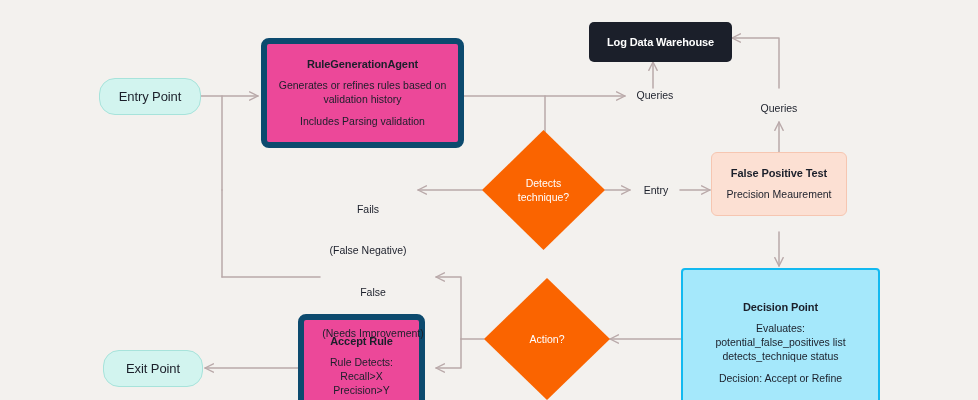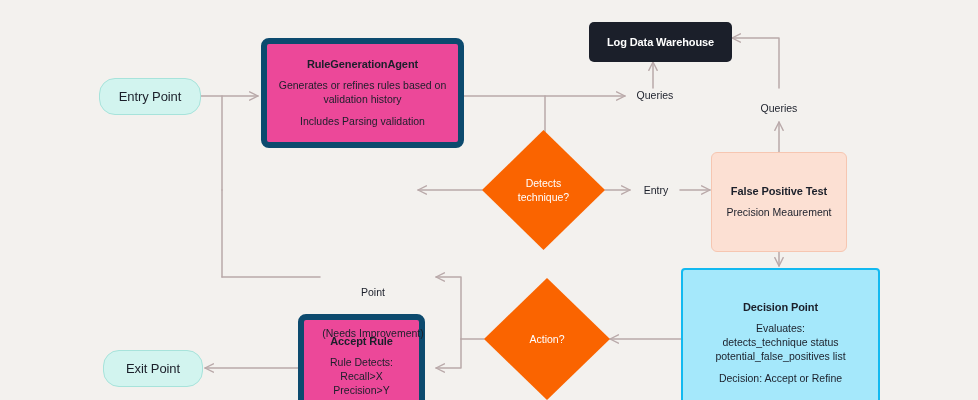--- a/index.html
+++ b/index.html
@@ -184,32 +184,32 @@
   </div>
 
   <div class="diamond" style="left:482px; top:130px; width:123px; height:120px;align-items:center;">
     <div class="shape"></div>
     <div class="dlabel">
       <div>Detects</div>
       <div>technique?</div>
     </div>
   </div>
 
-  <div class="node proc-peach" style="left:711px; top:152px; width:136px; height:100px;">
+  <div class="node proc-peach" style="left:711px; top:152px; width:136px; height:64px;">
     <div class="node-title">False Positive Test</div>
     <div class="gap"></div>
     <div class="node-line">Precision Meaurement</div>
   </div>
 
   <div class="node proc-blue" style="left:681px; top:268px; width:199px; height:150px;">
     <div class="node-title">Decision Point</div>
     <div class="gap"></div>
     <div class="node-line">Evaluates:</div>
+    <div class="node-line">potential_false_positives list</div>
     <div class="node-line">detects_technique status</div>
-    <div class="node-line">potential_false_positives list</div>
     <div class="gap"></div>
     <div class="node-line">Decision: Accept or Refine</div>
   </div>
 
   <div class="diamond" style="left:484px; top:278px; width:126px; height:122px;">
     <div class="shape"></div>
     <div class="dlabel">
       <div>Action?</div>
     </div>
   </div>
@@ -225,19 +225,23 @@
   <div class="node terminator" style="left:103px; top:350px; width:100px; height:37px;">
     <div class="node-title">Exit Point</div>
   </div>
 
   <div class="edge-label" style="left:631px; top:89px; width:48px;">Queries</div>
 
   <div class="edge-label" style="left:755px; top:102px; width:48px;">Queries</div>
 
   <div class="edge-label" style="left:632px; top:184px; width:48px;">Entry</div>
 
+  <div class="edge-label" style="left:318px; top:176px; width:100px;">
+    <div>Fails</div>
+    <div>(False Negative)</div>
+  </div>
 
   <div class="edge-label" style="left:312px; top:259px; width:122px;">
-    <div>Point</div>
+    <div>False</div>
     <div>(Needs Improvement)</div>
   </div>
 
 </div>
 
 </body></html>

